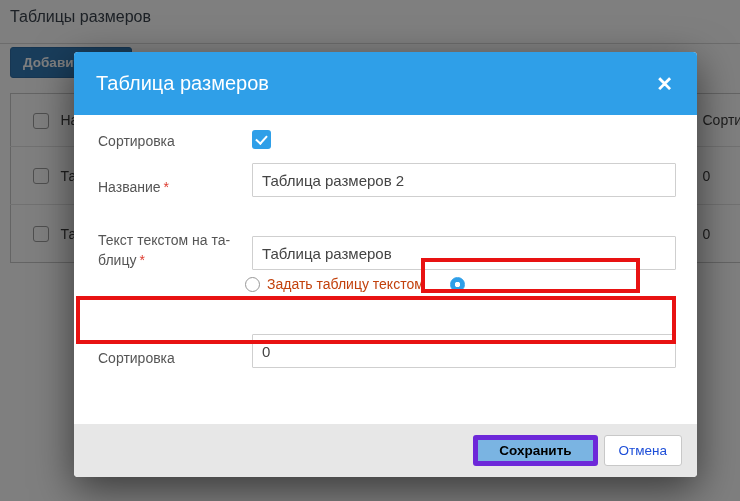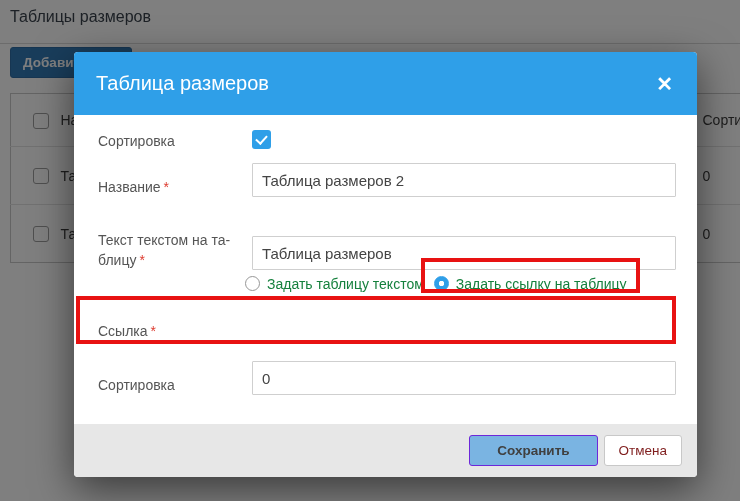--- a/index.html
+++ b/index.html
@@ -63,34 +63,34 @@
     position:relative; width:19px; height:19px; background:#2f9fe8;
     border-radius:3px; display:inline-block;
   }
   .checkbox-checked::after {
     content:""; position:absolute; left:6px; top:3px; width:5px; height:9px;
     border-right:2px solid #fff; border-bottom:2px solid #fff; transform:rotate(42deg);
   }
   .row-name { margin-bottom:26px; }
   .row-linktext { margin-bottom:5px; }
   .row-radios { margin-left:147px; margin-bottom:21px; align-items:center; height:18px; }
-  .radio-option { display:flex; align-items:flex-start; margin-right:10px; cursor:pointer; color:#15803d; }
+  .radio-option { display:flex; align-items:center; margin-right:26px; cursor:pointer; color:#c2410c; }
   .radio-circle { width:15px; height:15px; border-radius:50%; margin-right:7px; flex:none; }
   .radio-off { border:1px solid #979797; background:#fff; }
   .radio-on  { border:1px solid #2f9fe8; background:radial-gradient(circle at center,#ffffff 0 2.5px,#2f9fe8 3px); }
   .row-link { margin-bottom:20px; }
   .row-sort { margin-bottom:0; }
   .modal-footer {
     position:absolute; left:0; bottom:0; width:100%; height:53px;
     background:#e7e7e7; border-radius:0 0 4px 4px;
     display:flex; justify-content:flex-end; align-items:center; padding:0 15px; gap:6px;
   }
   .btn { height:31px; border-radius:3px; font-family:inherit; font-size:13.5px; cursor:pointer; }
-  .btn-save { background:#7ab4e2; border:1px solid #6d28d9; color:#404040; font-weight:700; padding:0 27px; }
-  .btn-cancel { background:#fff; border:1px solid #c8c8c8; color:#7f1d1d; padding:0 14px; }
+  .btn-save { background:#7ab4e2; border:5px solid #6d28d9; color:#000000; font-weight:700; padding:0 21px; }
+  .btn-cancel { background:#fff; border:1px solid #c8c8c8; color:#1d4ed8; padding:0 14px; }
 
   
   .annotation { position:absolute; border:4px solid #e81212; z-index:30; pointer-events:none; background:transparent; }
   .annotation-radio { left:421px; top:258px; width:219px; height:35px; }
   .annotation-link  { left:76px;  top:296px; width:600px; height:48px; }
 </style>
 </head>
 <body>
 
 <div class="page">
@@ -157,26 +157,24 @@
       </div>
     </div>
 
     <div class="form-row row-radios">
       <div class="radio-option">
         <span class="radio-circle radio-off"></span>
         <span>Задать таблицу текстом</span>
       </div>
       <div class="radio-option">
         <span class="radio-circle radio-on"></span>
-        <span>Задать ссылку на таблицу</span>
       </div>
     </div>
 
     <div class="form-row row-link">
-      <div class="form-label"><span>Ссылка</span><span class="required">*</span></div>
     </div>
 
     <div class="form-row row-sort">
       <div class="form-label">Сортировка</div>
       <div class="form-control">
         <input class="text-input" type="text" value="0" style="">
       </div>
     </div>
 
   </div>

